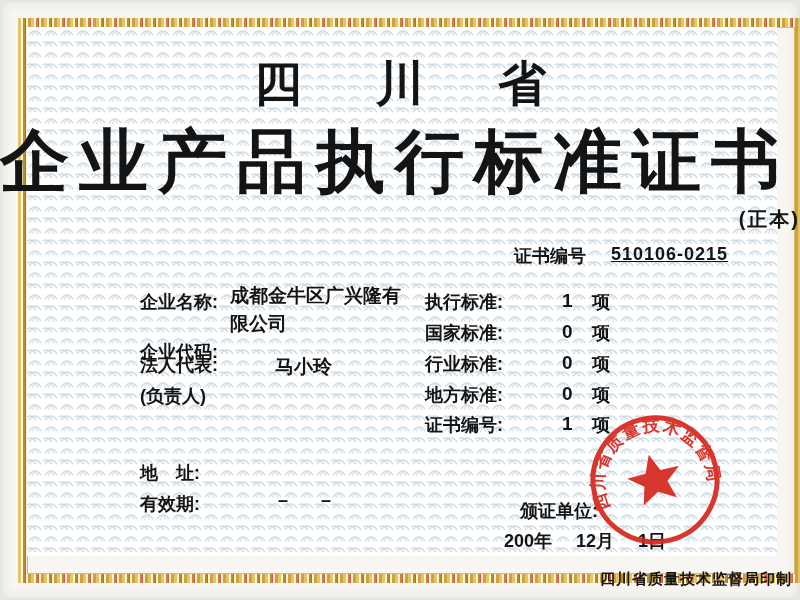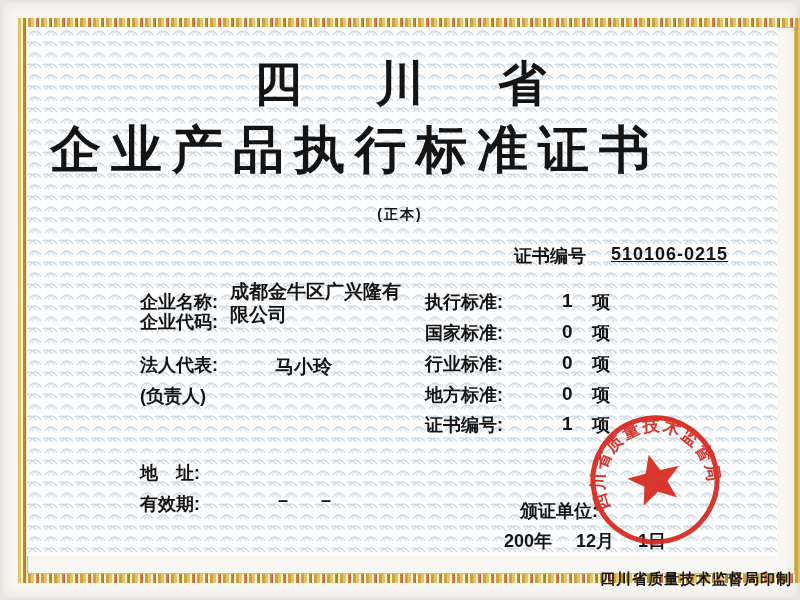--- a/index.html
+++ b/index.html
@@ -18,27 +18,27 @@
       #e5c368 0 3px, #fbf3d8 3px 5px, #b98e31 5px 7px,
       #d8564a 7px 8px, #fbf3d8 8px 10px, #caa23e 10px 13px) 9;
     box-shadow: inset 0 0 0 1px #d9bc62;
   }
   .pattern-wrap{position:absolute; left:27px; top:27px; width:750px; height:529px; background:#ffffff;}
   .pattern-wrap svg{display:block;}
   
   .abs{position:absolute; z-index:3; font-weight:700; white-space:nowrap;}
   .title1{left:0; top:52px; width:800px; display:flex; justify-content:center; gap:74px;
           font-size:48px; letter-spacing:0;}
-  .title2{left:0; top:116px; width:660px; text-align:right; font-size:51px; letter-spacing:10px;}
-  .zhengben{left:0; top:206px; width:800px; text-align:center; font-size:14px; letter-spacing:2px;}
+  .title2{left:0; top:116px; width:660px; text-align:center; font-size:69px; letter-spacing:10px;}
+  .zhengben{left:0; top:206px; width:800px; text-align:right; font-size:20px; letter-spacing:2px;}
   .certno-label{left:514px; top:244px; font-size:18px;}
   .certno-value{left:611px; top:244px; font-size:18px; letter-spacing:1px;text-decoration:underline;}
   .lbl{font-size:18px;}
   .val{font-size:19px;}
-  .wrapval{white-space:normal; line-height:23px;font-family:Liberation Mono, monospace;}
+  .wrapval{white-space:normal; line-height:28px;}
   .unit{font-size:18px;}
   .note{font-size:17px;}
   .print-note{left:561px; top:570px; font-size:15px; letter-spacing:1px;margin-left:39px;}
   .seal{position:absolute; left:575px; top:400px; width:160px; height:160px; z-index:4;
         transform:rotate(-14deg); opacity:.93;}
   .dash-val{font-size:18px; letter-spacing:14px;}
 </style>
 </head>
 <body>
 
@@ -67,21 +67,21 @@
     <span>省</span>
   </div>
   <div class="abs title2">企业产品执行标准证书</div>
   <div class="abs zhengben">(正本)</div>
 
   <span class="abs certno-label">证书编号</span>
   <span class="abs certno-value">510106-0215</span>
 
   <span class="abs lbl" style="left:140px; top:290px;">企业名称:</span>
   <span class="abs val wrapval" style="left:230px; top:282px; width:182px;">成都金牛区广兴隆有限公司</span>
-  <span class="abs lbl" style="left:140px; top:310px;">企业代码:</span>
+  <span class="abs lbl" style="left:140px; top:340px;">企业代码:</span>
   <span class="abs lbl" style="left:140px; top:353px;">法人代表:</span>
   <span class="abs val" style="left:230px; top:354px;margin-left:45px;">马小玲</span>
   <span class="abs lbl" style="left:140px; top:384px;">(负责人)</span>
 
   <span class="abs lbl" style="left:425px; top:290px;">执行标准:</span>
   <span class="abs val" style="left:562px; top:290px;">1</span>
   <span class="abs unit" style="left:592px; top:290px;">项</span>
 
   <span class="abs lbl" style="left:425px; top:321px;">国家标准:</span>
   <span class="abs val" style="left:562px; top:321px;">0</span>

